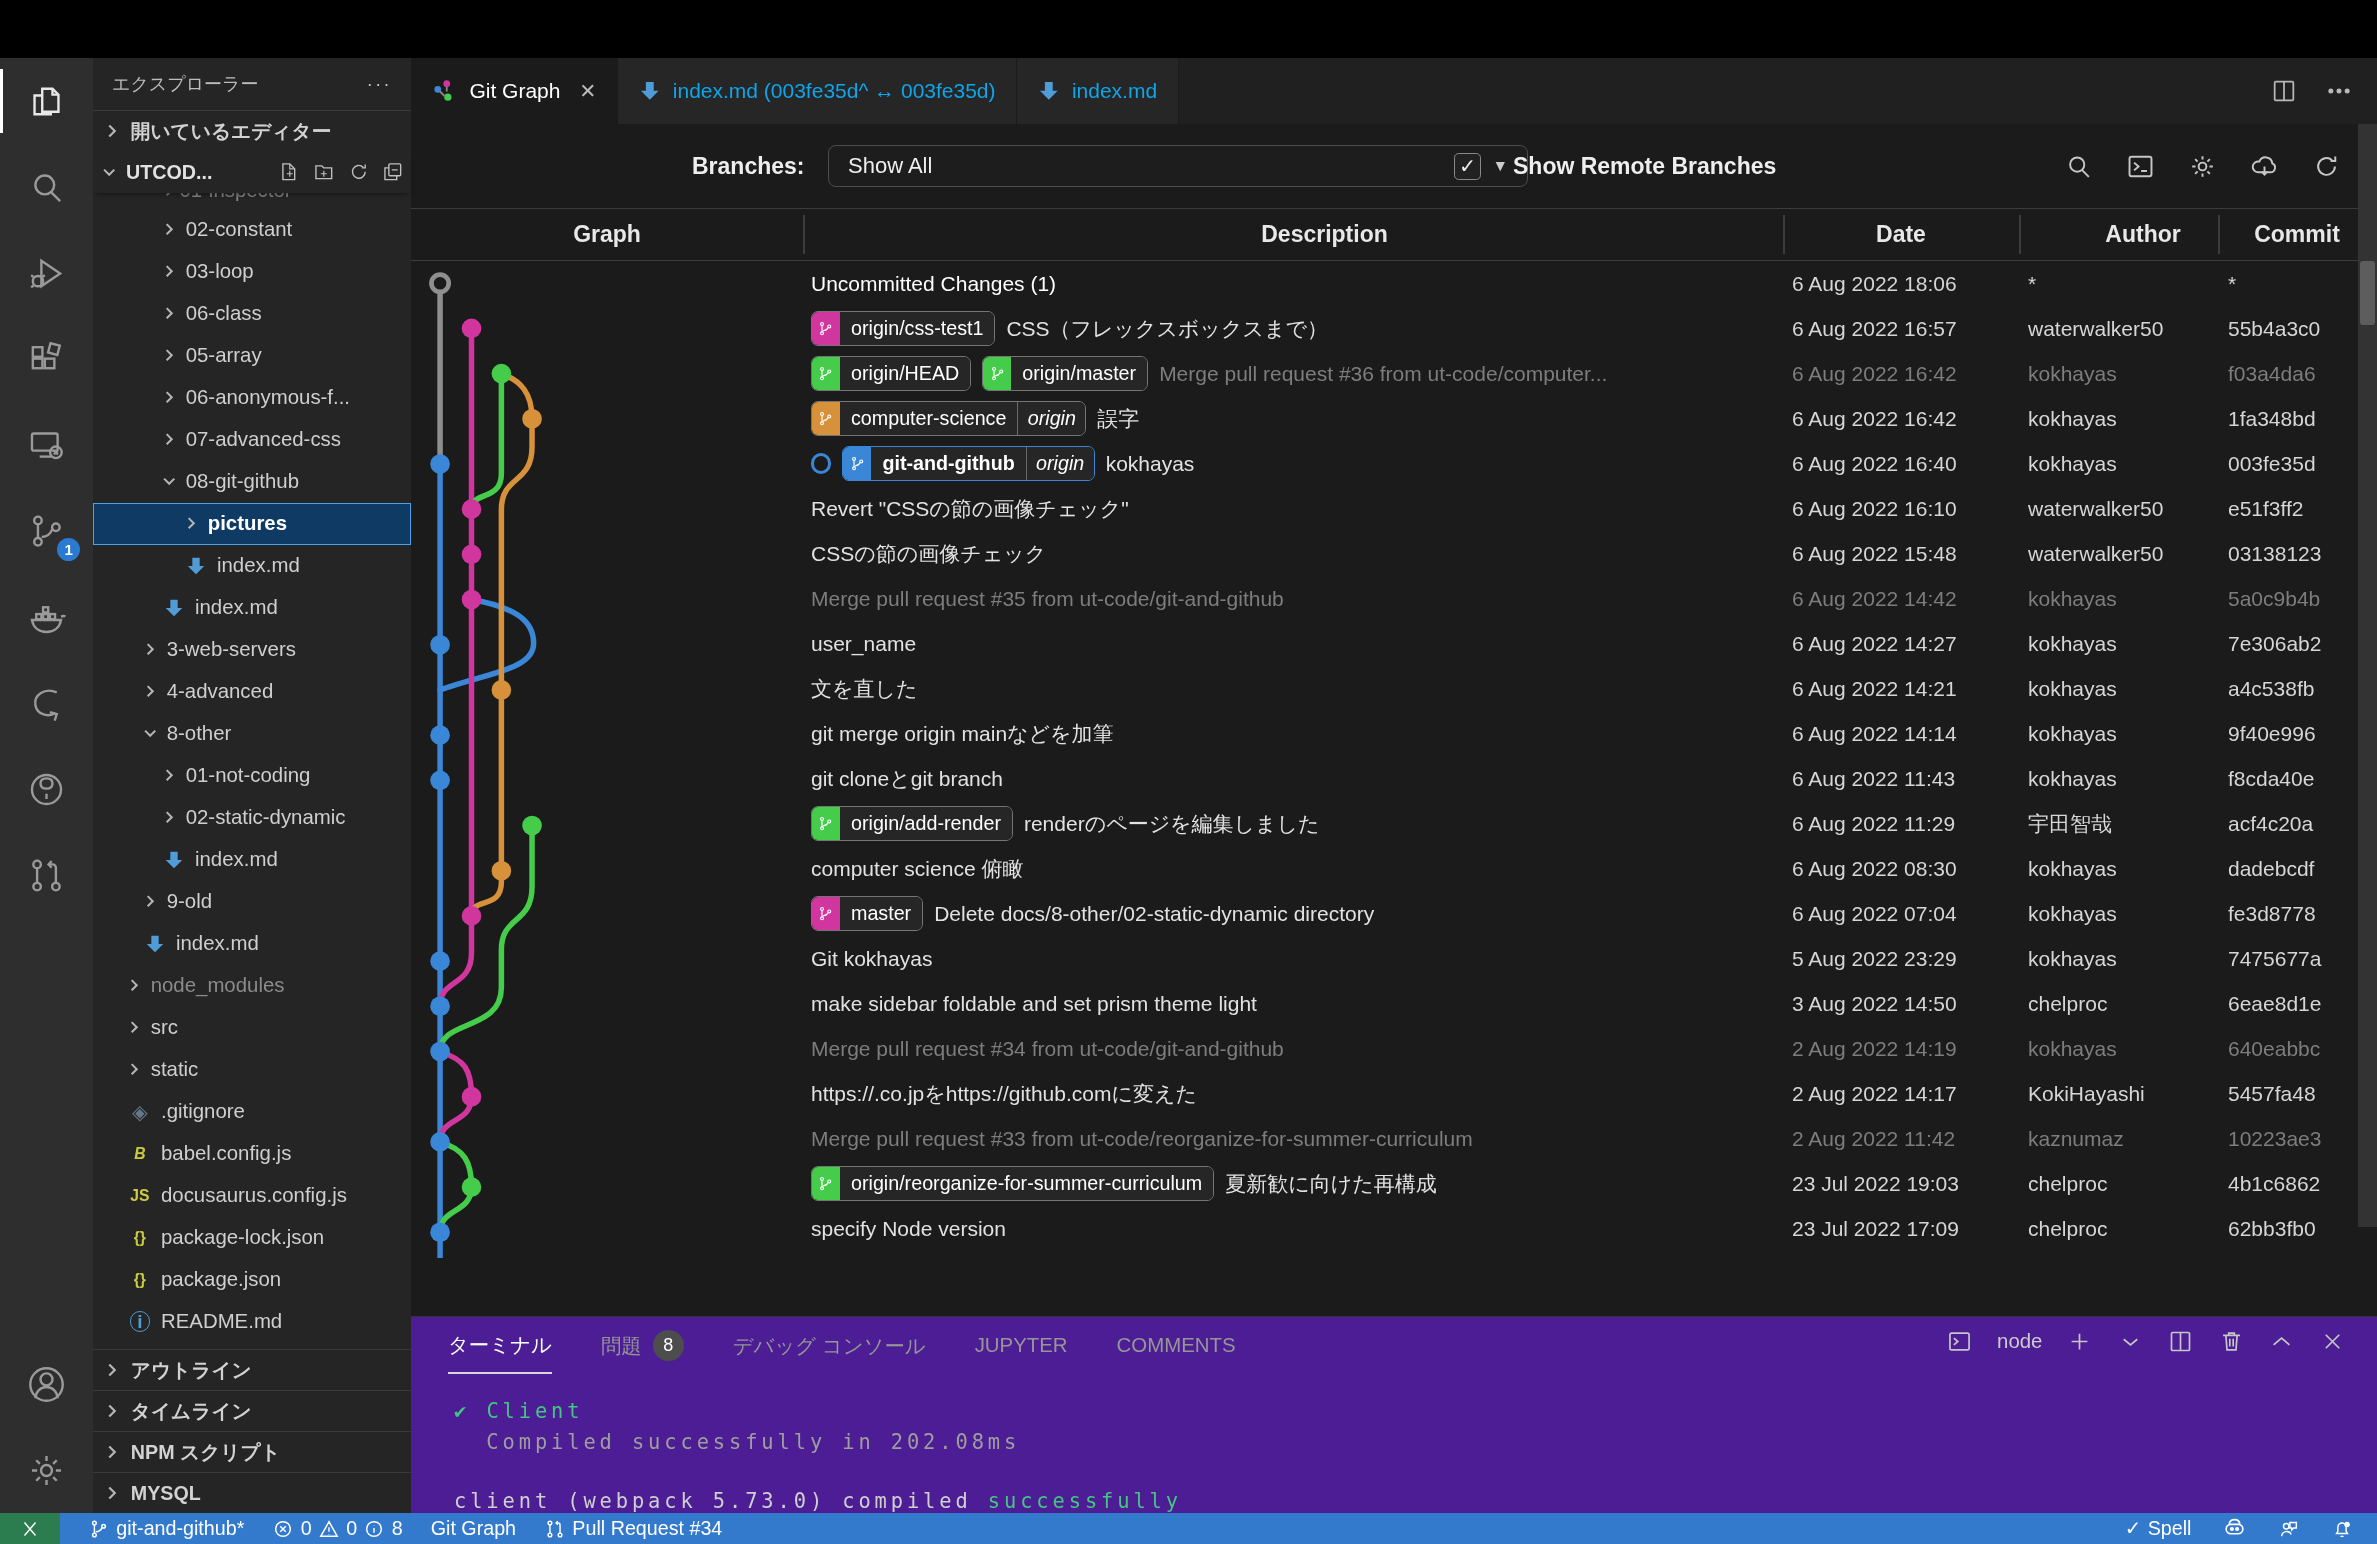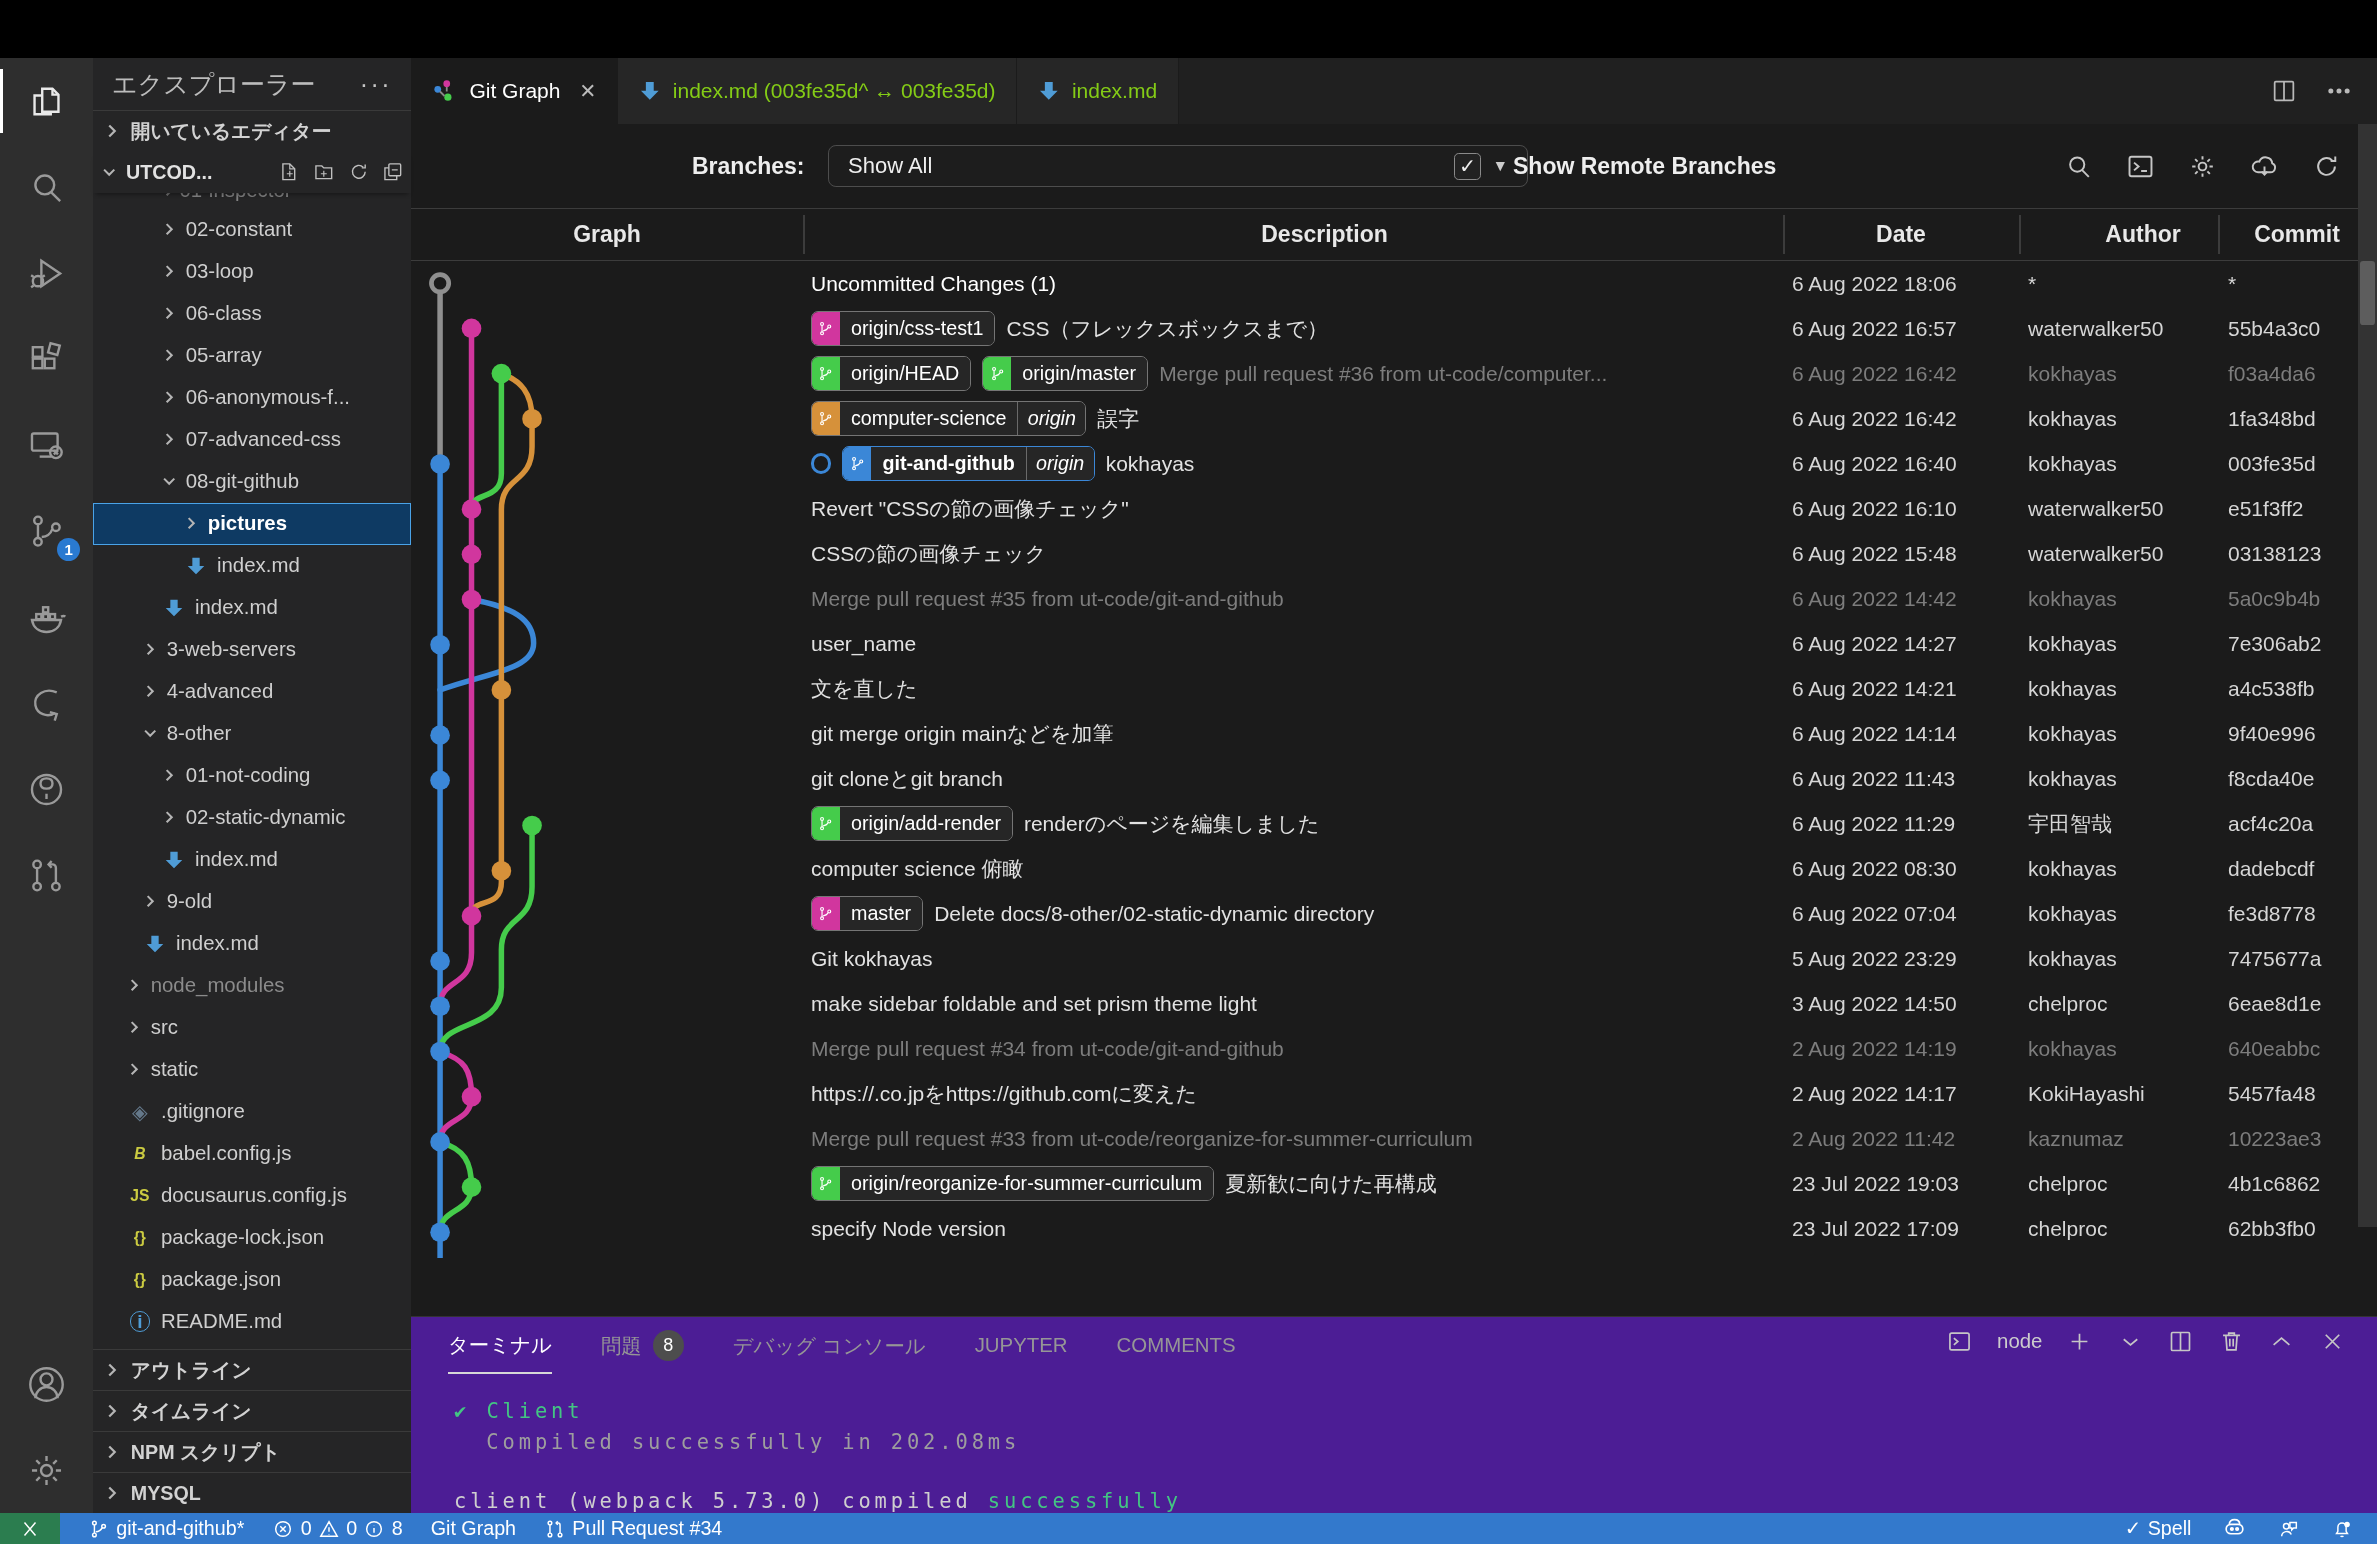--- a/index.html
+++ b/index.html
@@ -15,41 +15,41 @@
   #activitybar { left:0; top:58px; width:93px; bottom:31px; background:#2e2e2e; }
   .act-item { position:relative; width:93px; height:86px; display:flex; align-items:center; justify-content:center; }
   .act-item svg { width:41px; height:41px; stroke:#9a9a9a; fill:none; stroke-width:1.4; }
   .act-item.active svg { stroke:#e9e9e9; }
   .act-item.active::before { content:""; position:absolute; left:0; top:11px; width:3.1px; height:64px; background:#fff; }
   .act-badge { position:absolute; right:12.6px; bottom:12.6px; min-width:23.6px; height:23.6px; border-radius:11.8px; background:var(--blue2); color:#fff; font-size:15px; font-weight:bold; display:flex; align-items:center; justify-content:center; }
   #act-bottom { position:absolute; bottom:0; left:0; width:93px; }
 
   
   #sidebar { left:93px; top:58px; width:318px; bottom:31px; background:#252526; }
-  #sb-title { height:52px; display:flex; align-items:center; padding:0 19px; color:#bcbcbc; font-size:25px; justify-content:space-between; }
+  #sb-title { height:52px; display:flex; align-items:center; padding:0 19px; color:#bcbcbc; font-size:18px; justify-content:space-between; }
   .sb-sec { height:41px; display:flex; align-items:center; gap:7.9px; padding:0 7.9px; font-weight:bold; font-size:19.7px; color:#d2d2d2; border-top:0.8px solid #3a3a3a; }
   .sb-sec .chev { width:22px; height:22px; }
   #sb-workspace { height:42px; display:flex; align-items:center; gap:6.3px; padding:0 6.3px; font-weight:bold; font-size:19.7px; color:#e2e2e2; box-shadow:0 4.7px 4.7px -3.1px rgba(0,0,0,.45); position:relative; z-index:2; }
   #sb-workspace .acts { margin-left:auto; display:flex; gap:11px; }
   #sb-workspace .acts svg { width:23.6px; height:23.6px; stroke:#c0c0c0; fill:none; stroke-width:1.4; }
   #partial-row { height:15.7px; overflow:hidden; opacity:.55; }
   #partial-row .tree-row { margin-top:-23.6px; }
   .tree-row { height:42px; display:flex; align-items:center; font-size:20.4px; color:#cfcfcf; position:relative; white-space:nowrap; }
   .tree-row .chev { width:20.4px; height:20.4px; flex:0 0 20.4px; }
   .tree-row .ficon { width:23.6px; height:23.6px; flex:0 0 23.6px; margin-right:9.4px; display:flex; align-items:center; justify-content:center; }
   .tree-row.sel { background:var(--sel-bg); outline:1.6px solid var(--sel-border); outline-offset:-1.6px; color:#fff; font-weight:bold; }
   .tree-row.muted { color:#8b8b8b; }
   .chev svg { width:100%; height:100%; stroke:#b5b5b5; fill:none; stroke-width:1.6; }
   .ficon .txt { font-size:15.7px; font-weight:bold; color:#cbcb41; font-family:"Liberation Sans",sans-serif; }
   #sb-bottom { position:absolute; bottom:0; left:0; width:318px; }
 
   
   #main { left:411px; top:58px; right:0; bottom:31px; background:#1b1b1b; }
   #tabbar { position:absolute; left:0; top:0; right:0; height:66px; background:#202020; display:flex; }
-  .tab { display:flex; align-items:center; gap:11px; padding:0 20.4px; font-size:21px; color:#84cc16; background:#262626; border-right:1.6px solid #1b1b1b; }
+  .tab { display:flex; align-items:center; gap:11px; padding:0 20.4px; font-size:21px; color:#0ea5e9; background:#262626; border-right:1.6px solid #1b1b1b; }
   .tab.active { background:#1b1b1b; color:#fff; }
   .tab .close { font-size:20.4px; color:#bbb; margin-left:7.9px; }
   #tab-actions { margin-left:auto; display:flex; align-items:center; gap:27px; padding-right:23.6px; }
   #tab-actions svg { width:28px; height:28px; stroke:#b9b9b9; fill:none; stroke-width:1.5; }
 
   #gg-toolbar { position:absolute; left:0; top:66px; right:19px; height:84px; background:#1b1b1b; display:flex; align-items:center; }
   #branches-label { position:absolute; left:281px; font-size:23px; font-weight:bold; color:#eee; }
   #branches-select { position:absolute; left:417px; width:700px; height:42px; border:1.6px solid #4d4d4d; border-radius:7.9px; background:#1d1d1d; display:flex; align-items:center; padding:0 19px; font-size:22px; color:#eee; justify-content:space-between; }
   #branches-select .caret { font-size:15.7px; color:#ccc; }
   #remote-check { position:absolute; left:1043px; width:27px; height:27px; border:1.6px solid #8a8a8a; border-radius:4.7px; display:flex; align-items:center; justify-content:center; color:#eee; font-size:20.4px; background:#222; }

